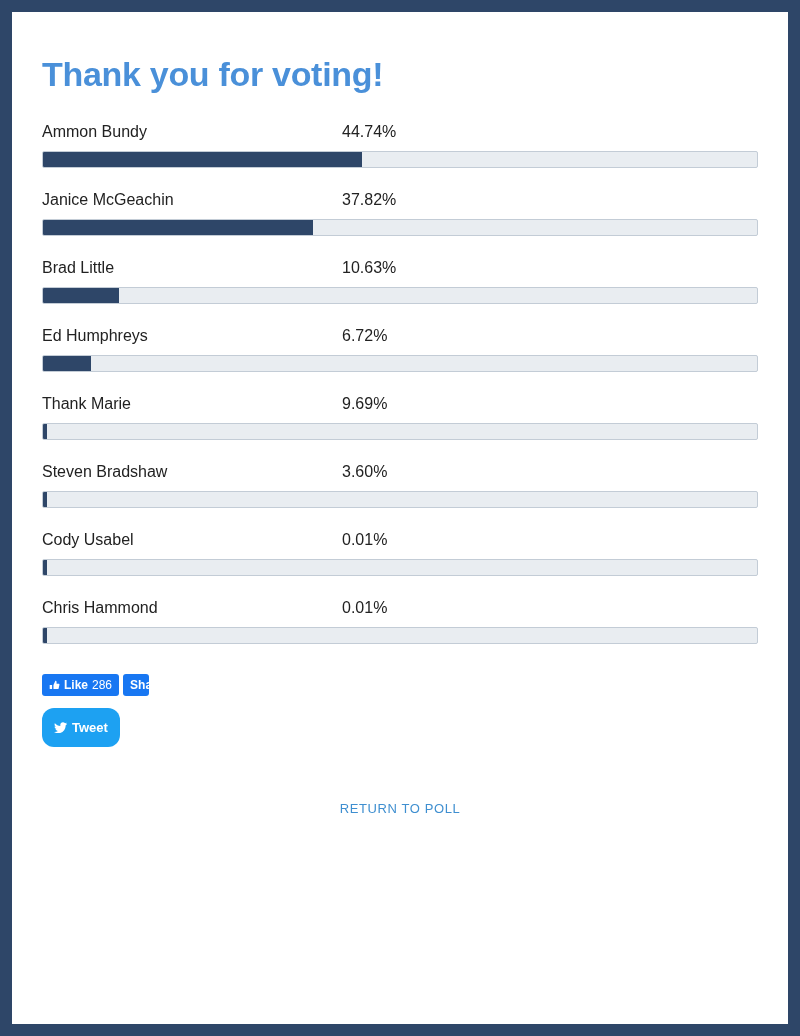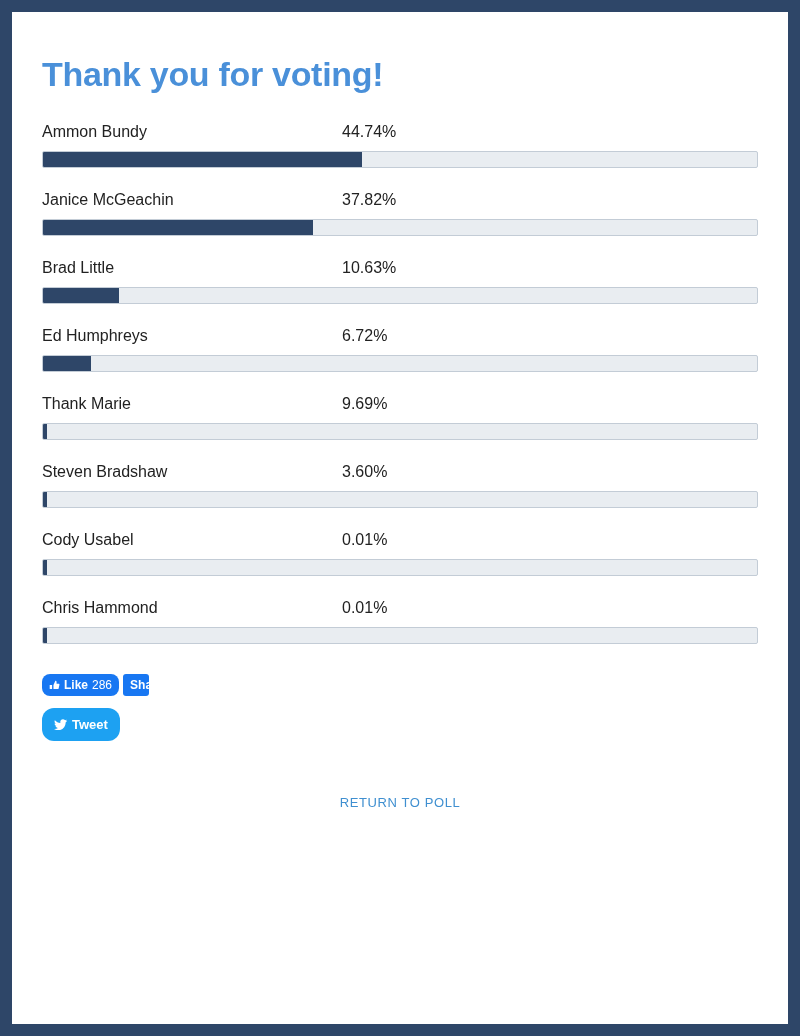--- a/index.html
+++ b/index.html
@@ -80,21 +80,21 @@
     overflow: hidden;
     width: 130px;
   }
   .fb-like {
     display: inline-flex;
     align-items: center;
     background: #1877f2;
     color: #ffffff;
     font-size: 12px;
     font-weight: bold;
-    border-radius: 8px;
+    border-radius: 3px;
     height: 22px;
     padding: 0 7px;
     box-sizing: border-box;
     gap: 4px;
   }
   .fb-like .count {
     font-weight: normal;
   }
   .fb-share {
     display: inline-flex;
@@ -116,21 +116,21 @@
   }
   .tw-btn {
     display: inline-flex;
     align-items: center;
     gap: 5px;
     background: #1da1f2;
     color: #ffffff;
     font-size: 13px;
     font-weight: bold;
     border-radius: 12px;
-    height: 33px;
+    height: 39px;
     padding: 0 12px;
     box-sizing: border-box;
   }
   .return-wrap {
     text-align: center;
     margin-top: 52px;
   }
   .return-link {
     color: #3f8fd0;
     font-size: 13px;

